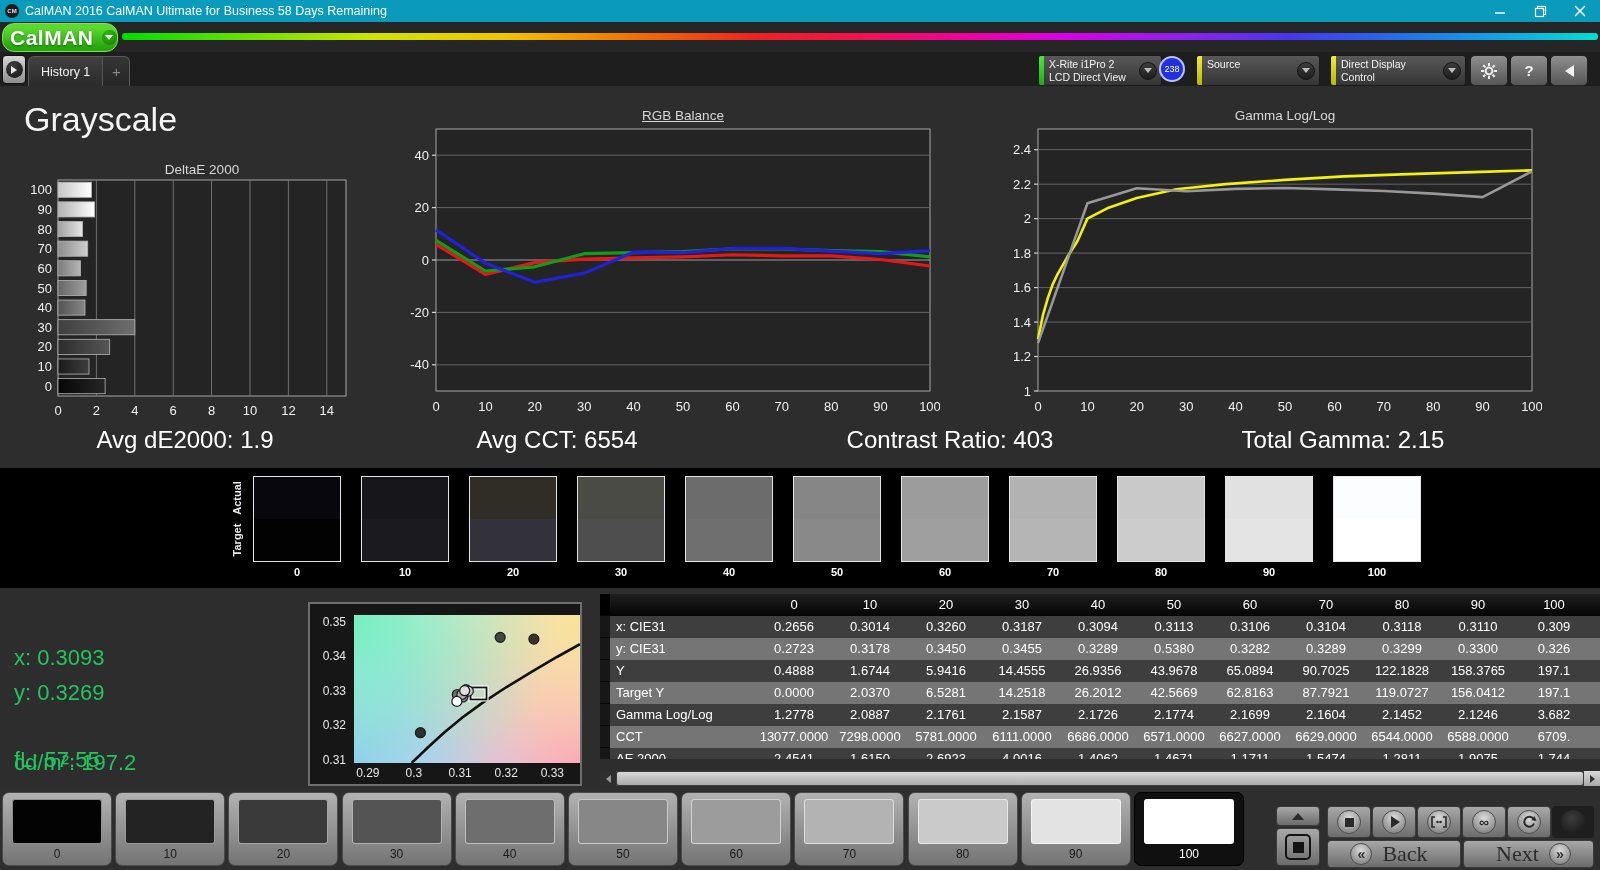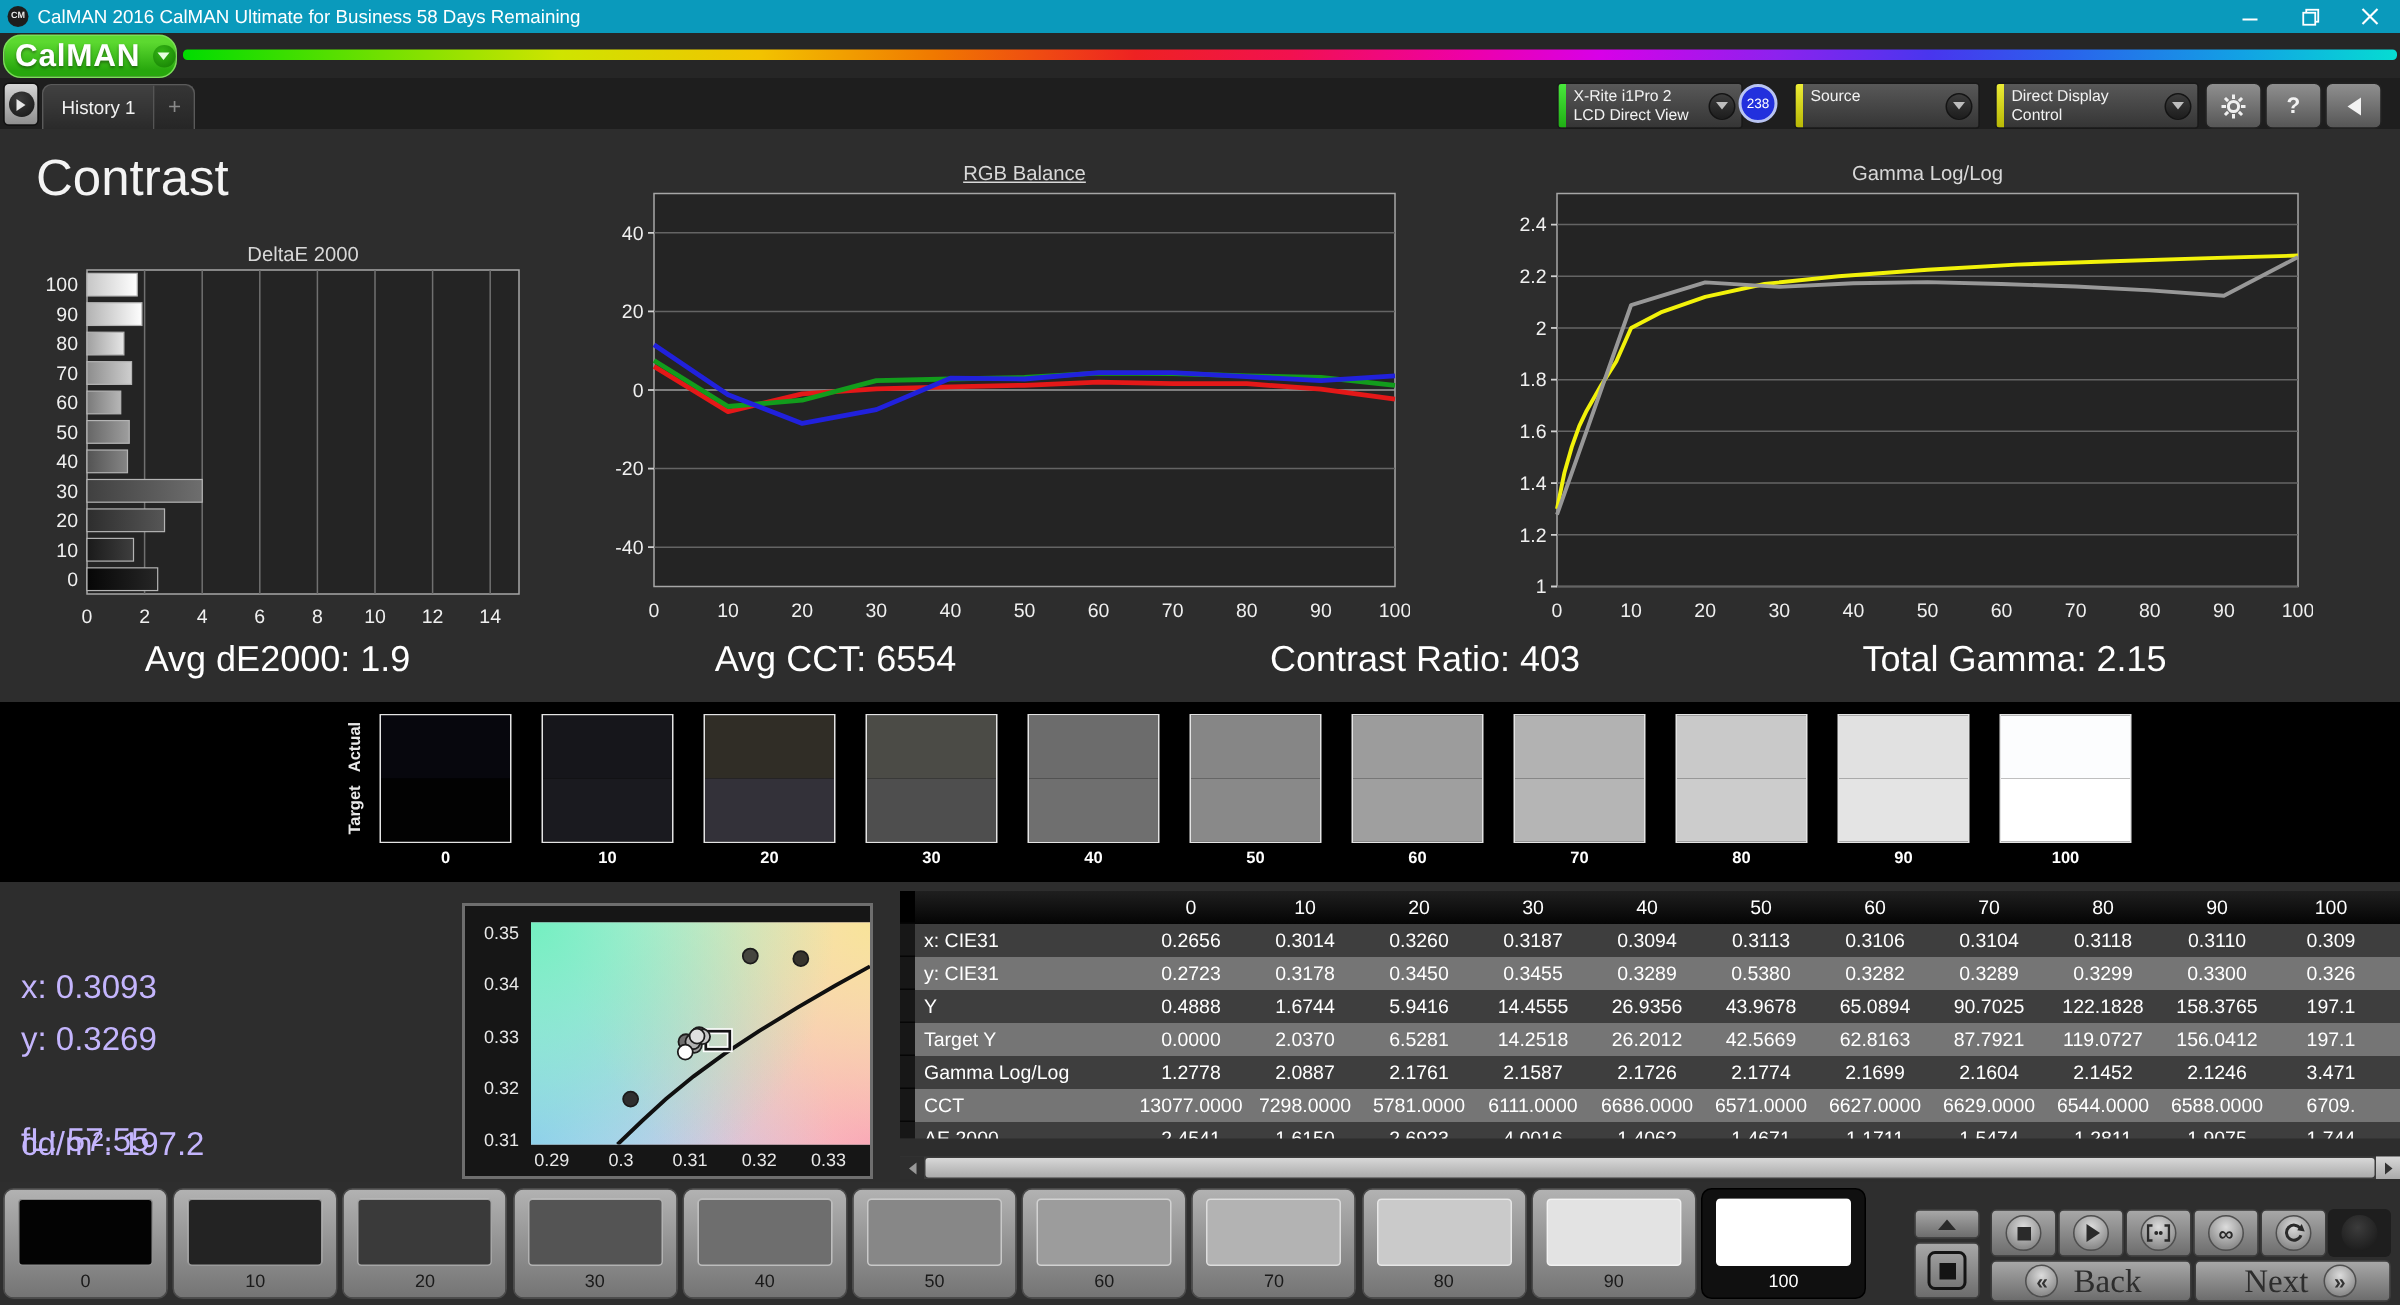--- a/index.html
+++ b/index.html
@@ -63,21 +63,21 @@
   
   #swstrip{left:0;top:468px;width:1600px;height:120px;background:#000;}
   .vlabel{font-size:11px;font-weight:bold;color:#e8e8e8;transform:rotate(-90deg);transform-origin:center;width:50px;text-align:center;}
   .sw{position:absolute;width:88px;height:86px;border:1px solid #e4e4e4;box-sizing:border-box;}
   .sw .half{width:100%;height:50%;}
   .sw-num{position:absolute;width:90px;text-align:center;font-size:11px;font-weight:bold;color:#fff;}
 
   
   #lower{left:0;top:588px;width:1600px;height:200px;background:#2d2d2d;}
   #cr-title{left:14px;top:18px;font-size:27px;font-weight:300;color:#f2f2f2;}
-  .cr-line{left:14px;font-size:22px;font-weight:300;color:#c4b5fd;}
+  .cr-line{left:14px;font-size:22px;font-weight:300;color:#22c55e;}
 
   #cie-panel{left:308px;top:14px;width:274px;height:184px;background:#161616;border:2px solid #6e6e6e;box-sizing:border-box;}
   #cie-plot{left:44px;top:11px;width:226px;height:148px;
     background:
       radial-gradient(circle at 0% 0%,rgba(110,240,190,.95),rgba(110,240,190,0) 75%),
       radial-gradient(circle at 100% 0%,rgba(248,228,150,.95),rgba(248,228,150,0) 75%),
       radial-gradient(circle at 0% 100%,rgba(150,195,250,.95),rgba(150,195,250,0) 75%),
       radial-gradient(circle at 100% 100%,rgba(250,150,195,1),rgba(250,150,195,0) 80%),
       #f6f2ee;}
   .cie-ylab{position:absolute;right:234px;width:40px;text-align:right;font-size:12px;color:#e8e8e8;}
@@ -203,21 +203,21 @@
       </g>
     </svg>
   </div>
   <div class="abs toolbtn" style="left:1510px;font-size:15px;font-weight:bold;color:#f2f2f2;">?</div>
   <div class="abs toolbtn" style="left:1550px;">
     <span class="tri-left"></span>
   </div>
 </div>
 
 <div class="abs" id="charts">
-  <div class="abs" id="page-title">Contrast</div>
+  <div class="abs" id="page-title">Grayscale</div>
 
   <div class="abs" style="left:18px;top:76px;width:334px;">
     <div class="chart-title" style="margin-left:40px;width:288px;">DeltaE 2000</div>
     <div id="deltae-host"><svg width="334" height="246">
           <defs>
             <linearGradient id="bg0" x1="0" y1="0" x2="1" y2="0">
               <stop offset="0%" stop-color="rgb(198,198,198)"></stop>
               <stop offset="100%" stop-color="rgb(255,255,255)"></stop>
             </linearGradient>
             <linearGradient id="bg1" x1="0" y1="0" x2="1" y2="0">
@@ -572,21 +572,21 @@
         <div class="tcell">1.2778</div>
         <div class="tcell">2.0887</div>
         <div class="tcell">2.1761</div>
         <div class="tcell">2.1587</div>
         <div class="tcell">2.1726</div>
         <div class="tcell">2.1774</div>
         <div class="tcell">2.1699</div>
         <div class="tcell">2.1604</div>
         <div class="tcell">2.1452</div>
         <div class="tcell">2.1246</div>
-        <div class="tcell">3.471</div>
+        <div class="tcell">3.682</div>
       </div>
       <div class="trow rlight">
         <div class="tsel"></div>
         <div class="tlab">CCT</div>
         <div class="tcell">13077.0000</div>
         <div class="tcell">7298.0000</div>
         <div class="tcell">5781.0000</div>
         <div class="tcell">6111.0000</div>
         <div class="tcell">6686.0000</div>
         <div class="tcell">6571.0000</div>

